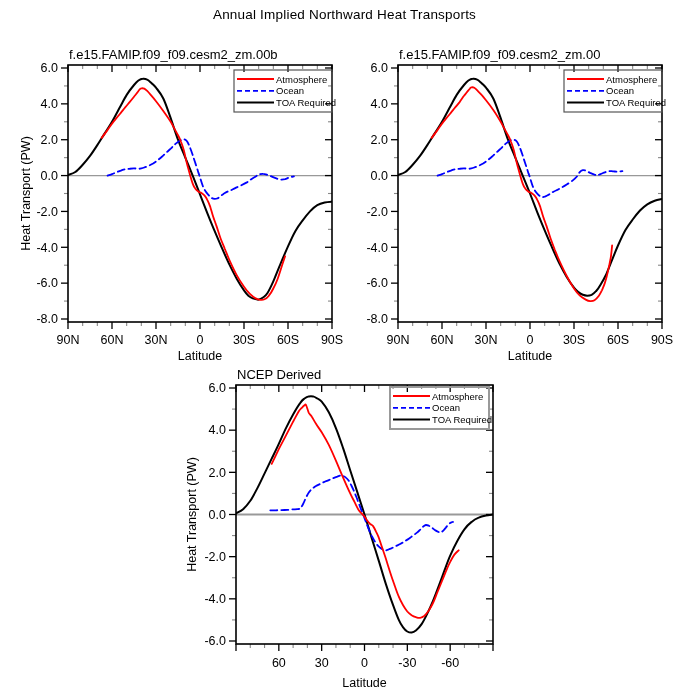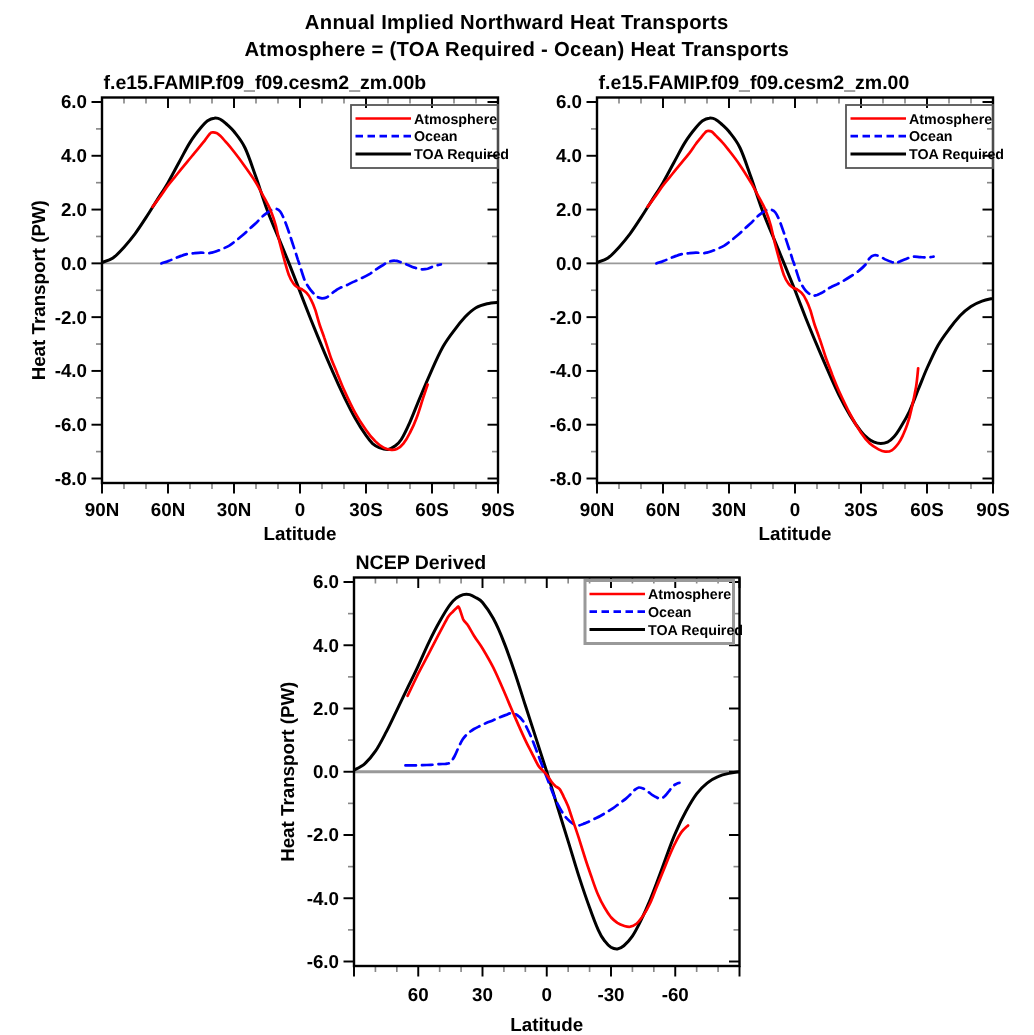--- a/index.html
+++ b/index.html
@@ -2,37 +2,35 @@
 <html><head>
 <meta charset="utf-8">
 <style>
   html,body{margin:0;padding:0;background:#fff;}
   #stage{
     position:relative;
     width:689px;height:690px;
     background:#ffffff;
     font-family:"Liberation Sans", sans-serif;
     overflow:hidden;
-    font-weight:bold;
   }
   .main-title{
     position:absolute;left:0;width:689px;text-align:center;
     font-size:13.5px;color:#000;letter-spacing:.2px;
   }
   #title-line1{top:7px;}
   #title-line2{top:25px;}
   svg{position:absolute;left:0;top:0;}
   text{font-family:"Liberation Sans", sans-serif;}
 </style>
 </head>
 <body>
 
 <div id="stage">
   <div class="main-title" id="title-line1">Annual Implied Northward Heat Transports</div>
-  <div class="main-title" id="title-line2">Atmosphere = (TOA Required - Ocean) Heat Transports</div>
   <svg id="charts" width="689" height="690" viewBox="0 0 689 690">
       <g>
         <defs>
           <clipPath id="clip0">
             <rect x="68" y="65" width="264" height="257"></rect>
           </clipPath>
         </defs>
         <line x1="68" y1="175.57142857142856" x2="332" y2="175.57142857142856" stroke="#999999" stroke-width="1.2"></line>
         <g>
           <line x1="68" y1="322" x2="68" y2="329" stroke="#000" stroke-width="1.3"></line>

